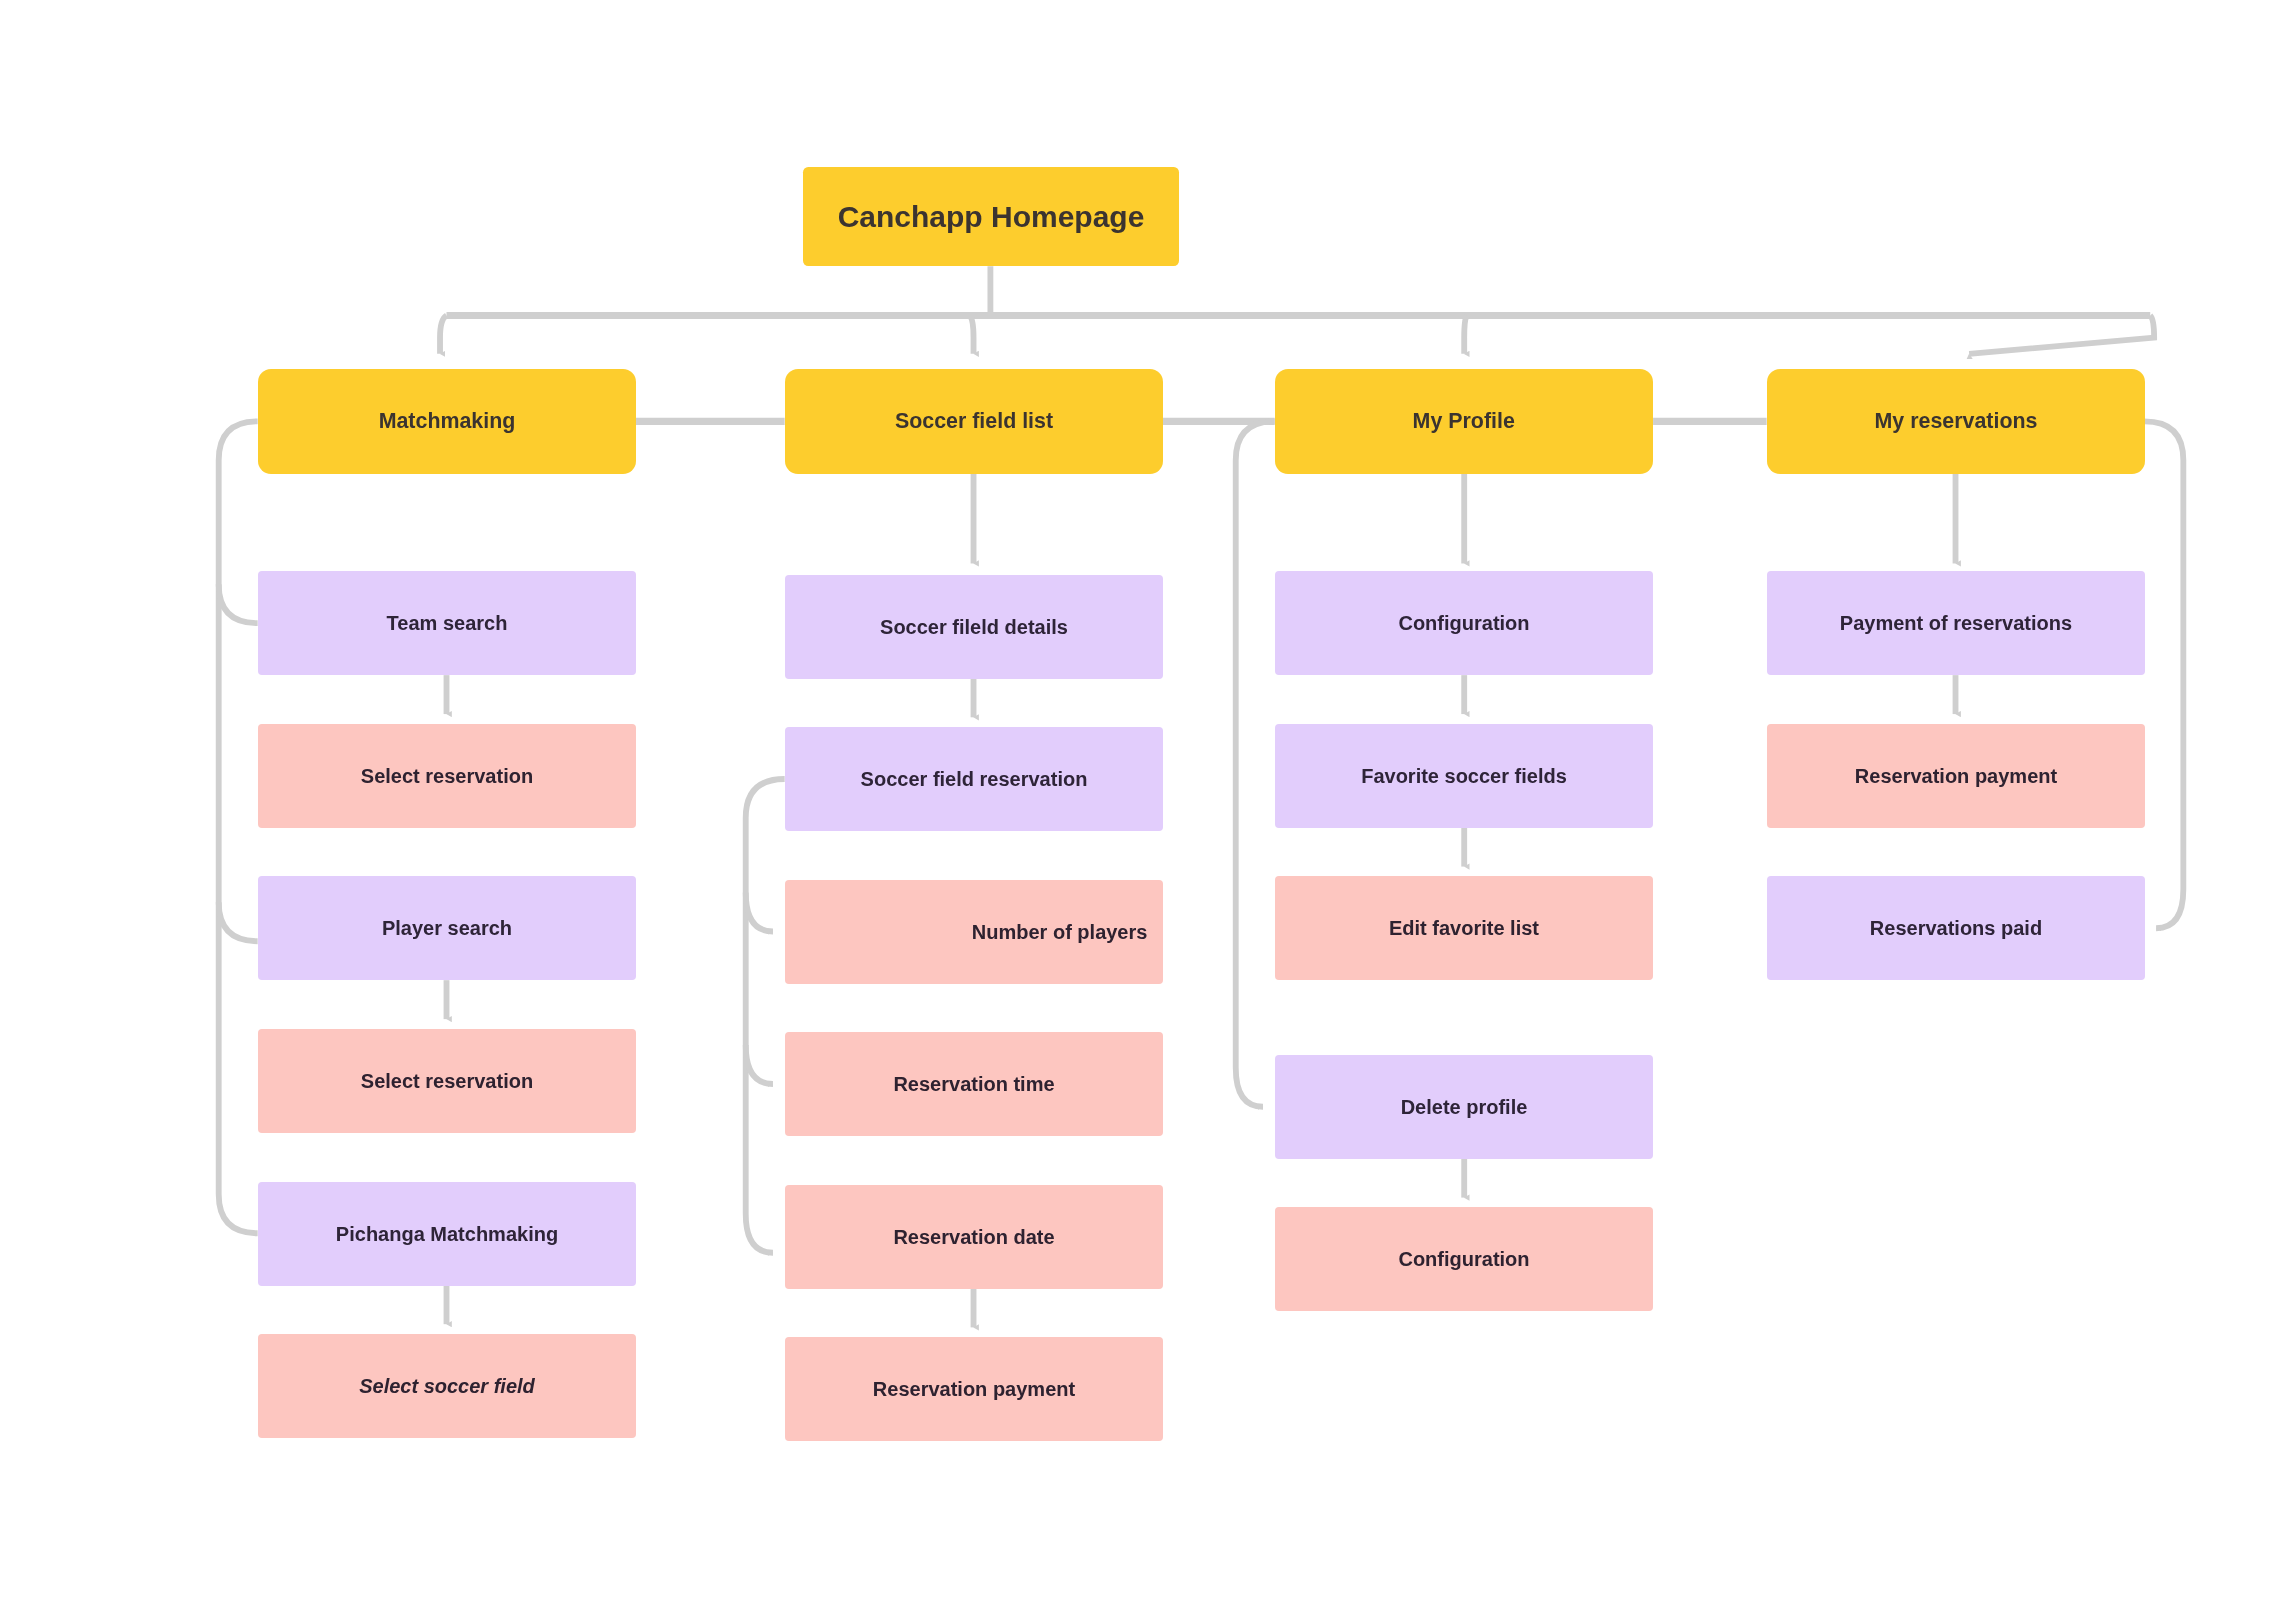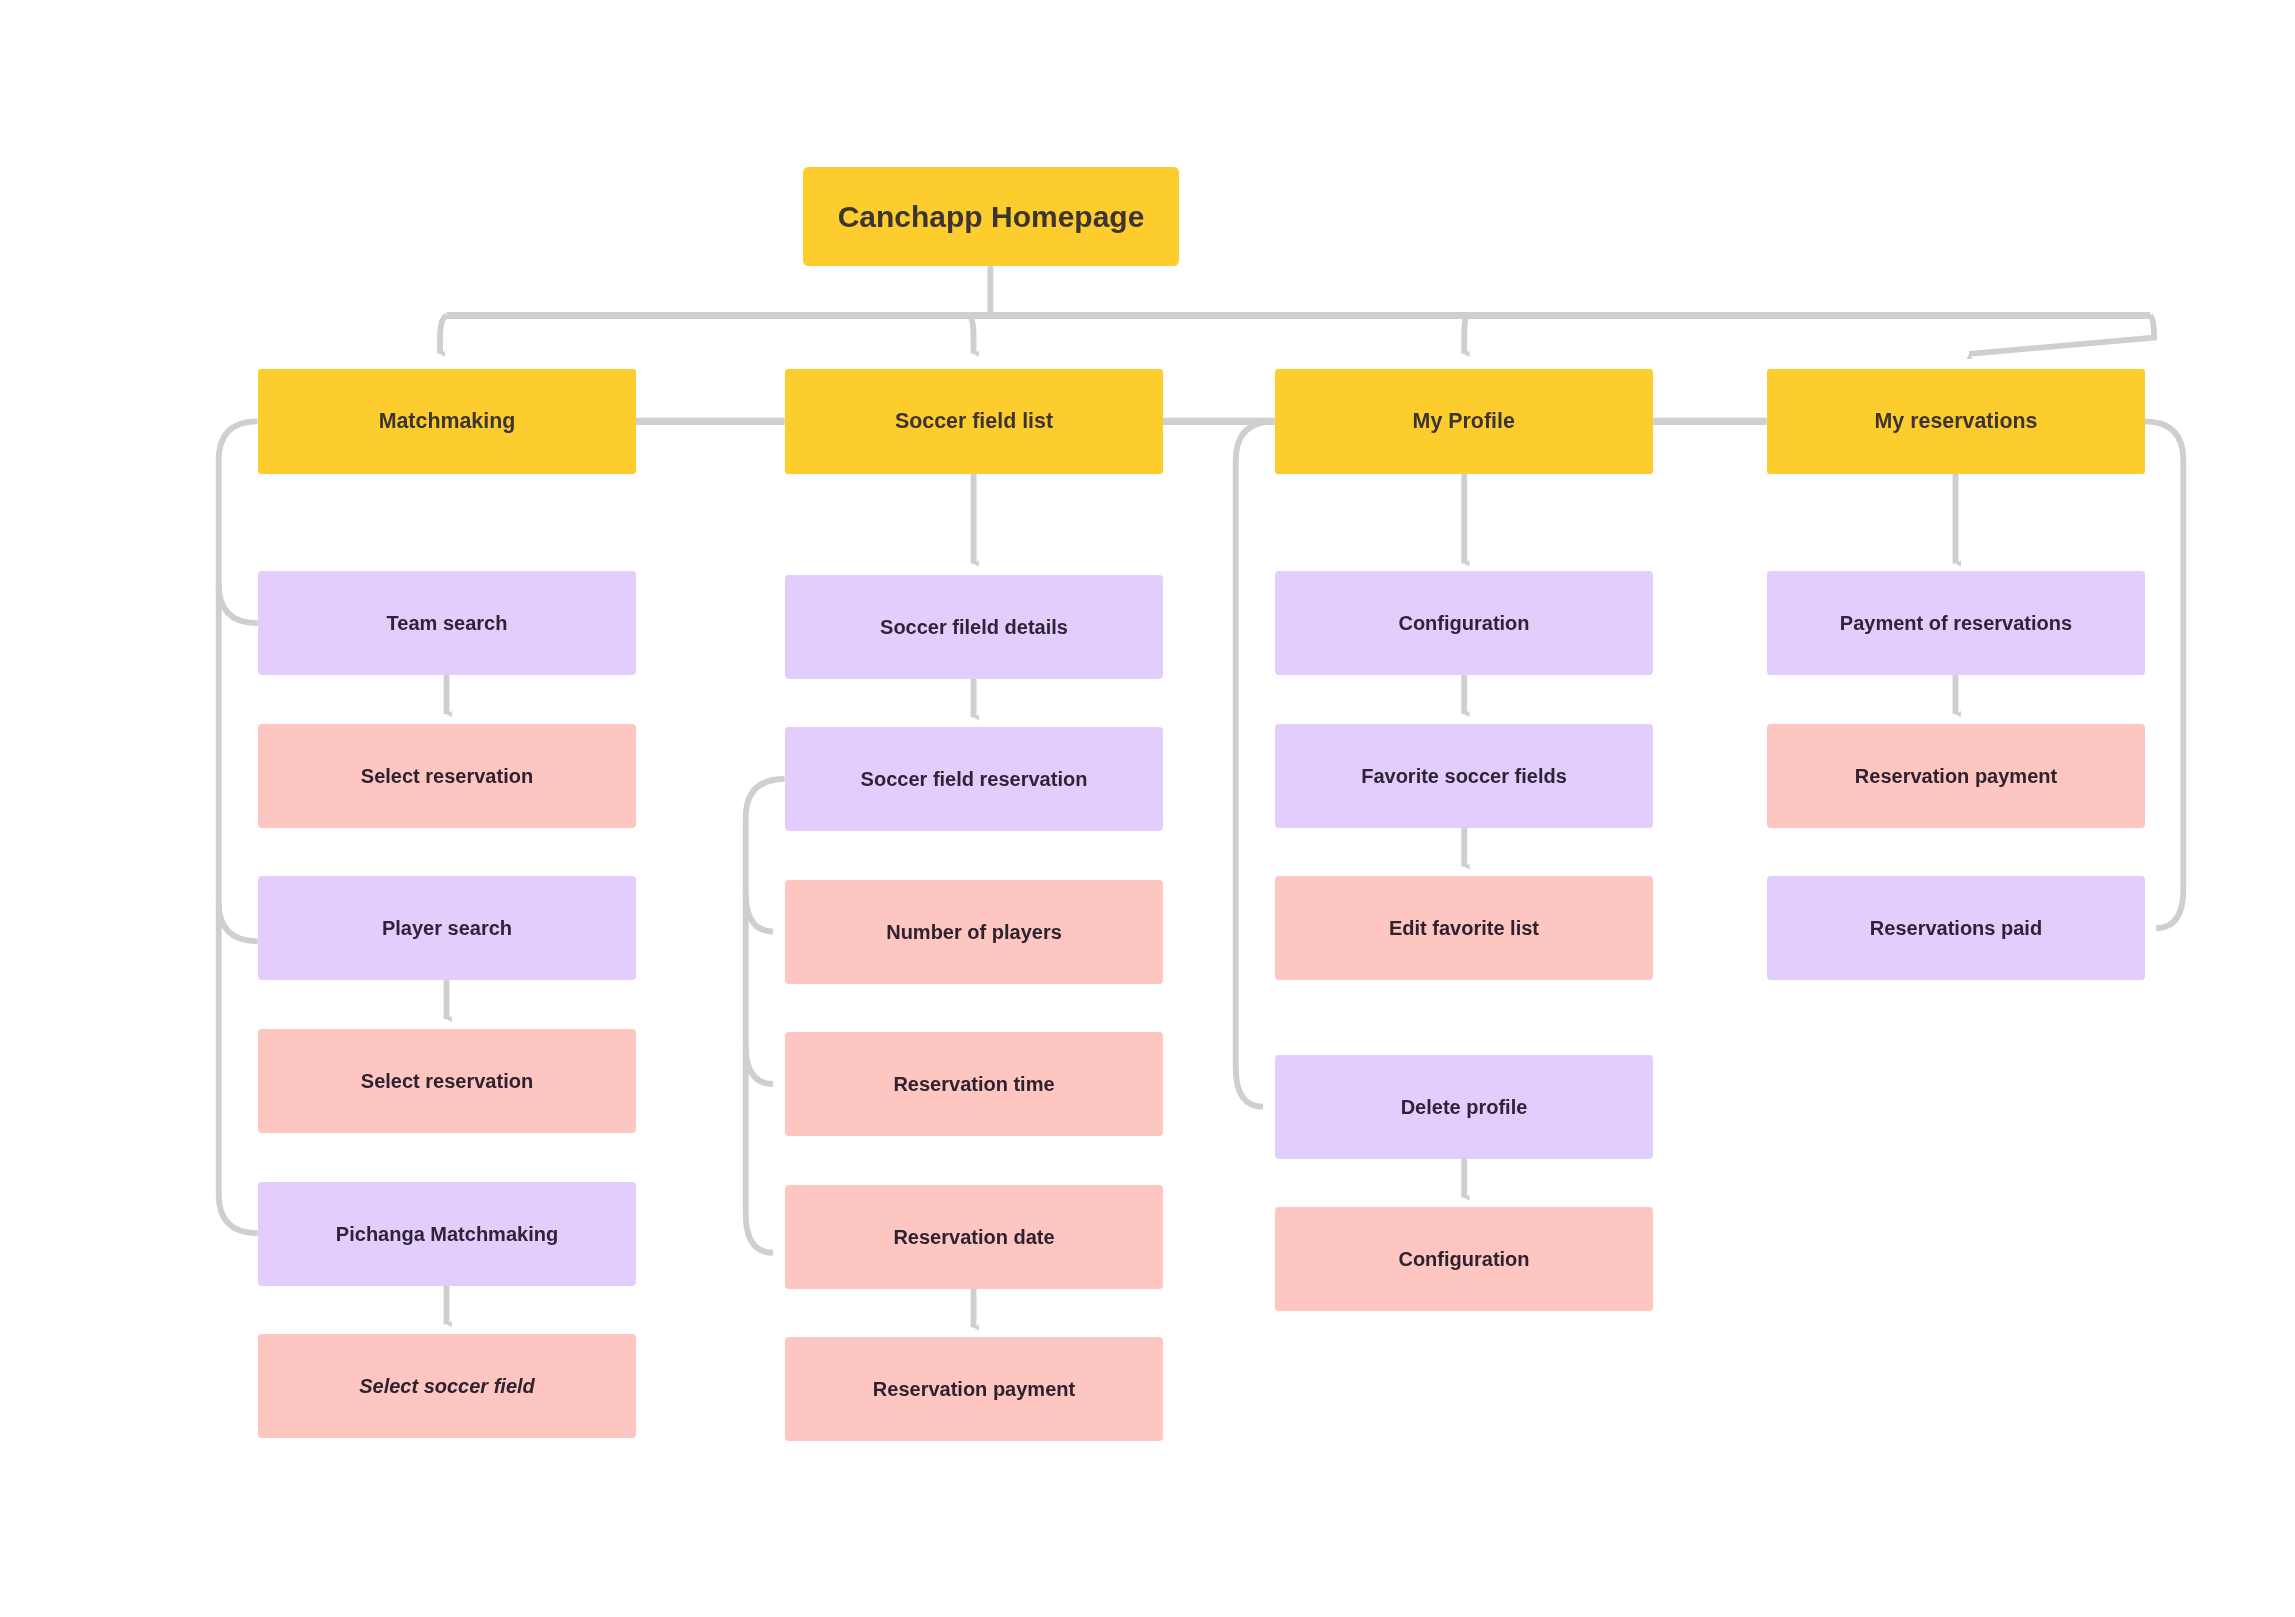--- a/index.html
+++ b/index.html
@@ -24,21 +24,21 @@
   .node.root{
     background:#fdcd2d;
     font-size:30px;
     color:#3b3430;
     border-radius:5.2px;
   }
   .node.section{
     background:#fdcd2d;
     font-size:21.4px;
     color:#3b3430;
-    border-radius:3px;
+    border-radius:13px;
   }
   .node.screen{
     background:#e2cdfc;
     font-size:20px;
     color:#2e2438;
   }
   .node.action{
     background:#fdc6c0;
     font-size:20px;
     color:#2e2230;
@@ -142,21 +142,21 @@
   <div class="node action" style="left:210px;top:1334px;width:378px;height:104px;font-style:italic;">
     <span>Select soccer field</span>
   </div>
 
   <div class="node screen" style="left:737px;top:575px;width:378px;height:104px;">
     <span>Soccer fileld details</span>
   </div>
   <div class="node screen" style="left:737px;top:727px;width:378px;height:104px;">
     <span>Soccer field reservation</span>
   </div>
-  <div class="node action" style="left:737px;top:880px;width:378px;height:104px;">
+  <div class="node action" style="left:737px;top:880px;width:378px;height:104px;justify-content:flex-end;">
     <span>Number of players</span>
   </div>
   <div class="node action" style="left:737px;top:1032px;width:378px;height:104px;">
     <span>Reservation time</span>
   </div>
   <div class="node action" style="left:737px;top:1185px;width:378px;height:104px;">
     <span>Reservation date</span>
   </div>
   <div class="node action" style="left:737px;top:1337px;width:378px;height:104px;">
     <span>Reservation payment</span>

